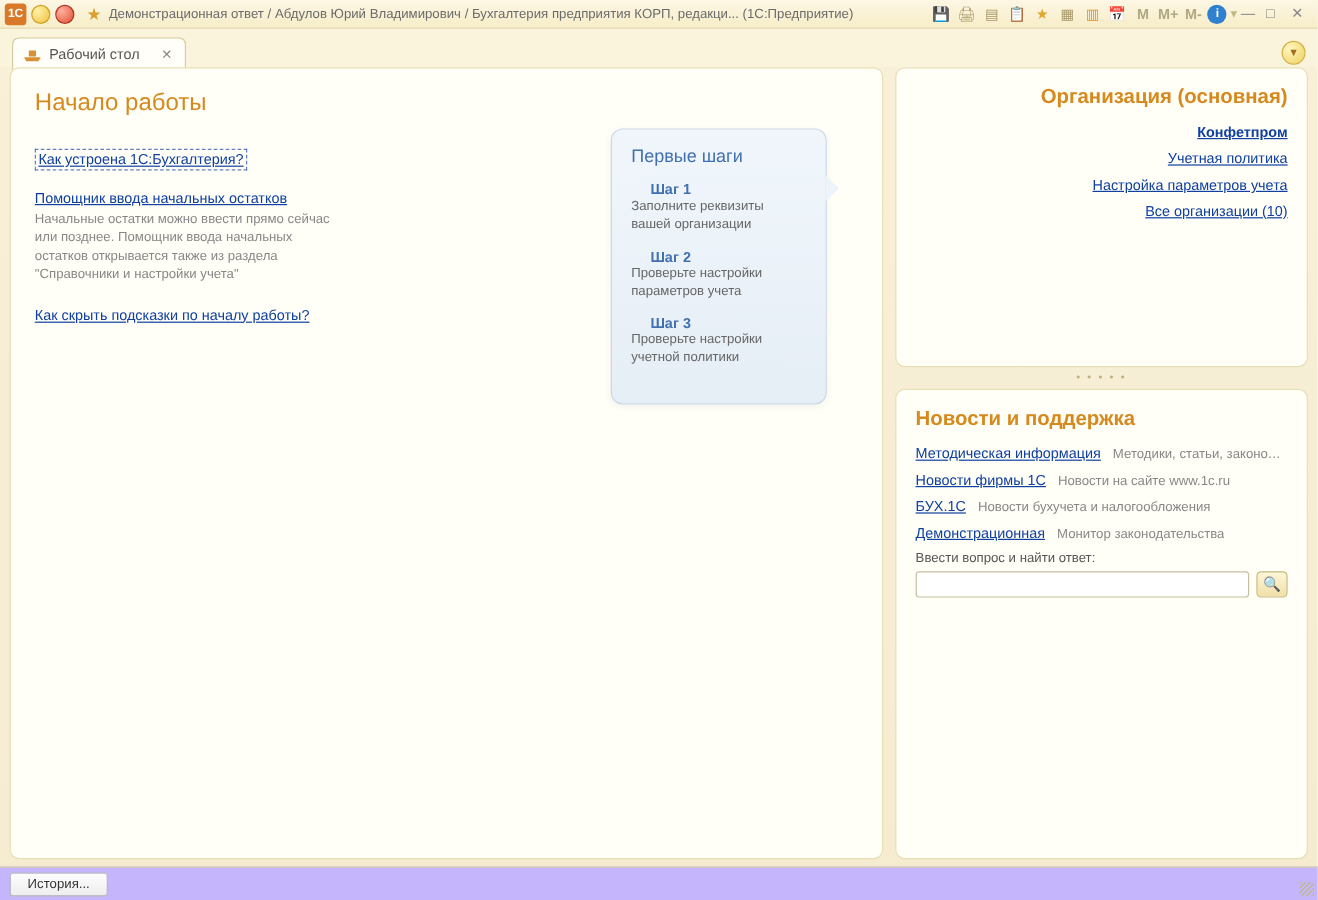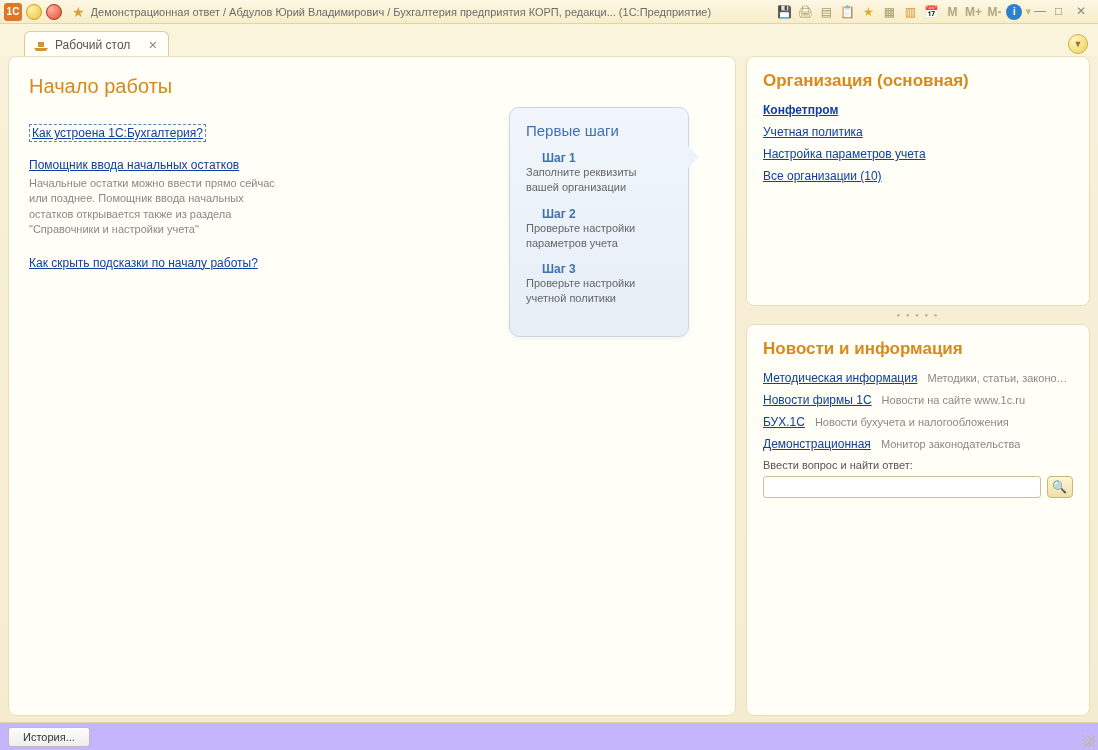--- a/index.html
+++ b/index.html
@@ -14,21 +14,21 @@
     .tb-yellow { background: radial-gradient(circle at 30% 30%, #fff2a8, #f0c040); border: 1px solid #d0a020; }
     .tb-red { background: radial-gradient(circle at 30% 30%, #ffb0a0, #e05030); border: 1px solid #b03020; }
     .tb-star { color: #d8a030; font-size: 14px; margin: 0 6px; }
     .tb-title { flex: 1; color: #6b6b6b; font-size: 11px; white-space: nowrap; overflow: hidden; }
     .tb-tools { display: flex; align-items: center; gap: 3px; }
     .tb-tool { width: 18px; height: 18px; display: inline-flex; align-items: center; justify-content: center; color: #a89868; font-size: 12px; }
     .tb-info { background: #3080d0; color: #fff; border-radius: 50%; width: 16px; height: 16px; font-weight: bold; font-size: 10px; }
     .tb-win { width: 18px; height: 16px; color: #888; font-size: 12px; }
 
     
-    .tabbar { height: 32px; background: #faf4dc; padding: 6px 0 0 24px; position: relative; }
+    .tabbar { height: 32px; background: #faf4dc; padding: 6px 0 0 10px; position: relative; }
     .tab { display: inline-flex; align-items: center; gap: 6px; background: #fffef8; border: 1px solid #d8cda0; border-bottom: none; border-radius: 6px 6px 0 0; padding: 5px 10px 6px 8px; font-size: 12px; color: #555; position: relative; top: 1px; }
     .tab-icon { width: 16px; height: 16px; }
     .tab-close { color: #888; font-size: 11px; margin-left: 12px; cursor: pointer; }
     .tabbar-dropdown { position: absolute; right: 10px; top: 10px; width: 20px; height: 20px; border-radius: 50%; background: radial-gradient(circle at 30% 30%, #fff6c0, #f0d060); border: 1px solid #d0b040; display: flex; align-items: center; justify-content: center; font-size: 9px; color: #a07020; }
 
     
     .content-wrap { position: absolute; top: 56px; left: 8px; right: 8px; bottom: 34px; display: flex; gap: 10px; }
     .left-panel { flex: 1; background: #fffef7; border: 1px solid #e8dfb8; border-radius: 8px; padding: 18px 20px; position: relative; }
     .right-col { width: 344px; display: flex; flex-direction: column; gap: 10px; }
     .right-panel { background: #fffef7; border: 1px solid #e8dfb8; border-radius: 8px; padding: 14px 16px; }
@@ -138,34 +138,34 @@
         <div class="step-text">Проверьте настройки параметров учета</div>
       </div>
       <div class="step">
         <div class="step-label">Шаг 3</div>
         <div class="step-text">Проверьте настройки учетной политики</div>
       </div>
     </div>
   </div>
 
   <div class="right-col">
-    <div class="right-panel" style="min-height:250px;">
+    <div class="right-panel" style="min-height:250px;text-align:right;">
       <h2 class="panel-title">Организация (основная)</h2>
       <div class="org-links">
         <a href="#" class="link bold">Конфетпром</a>
         <a href="#" class="link">Учетная политика</a>
         <a href="#" class="link">Настройка параметров учета</a>
         <a href="#" class="link">Все организации (10)</a>
       </div>
     </div>
 
     <div class="panel-splitter">● ● ● ● ●</div>
 
     <div class="right-panel" style="flex:1;">
-      <h2 class="panel-title">Новости и информация</h2>
+      <h2 class="panel-title">Новости и поддержка</h2>
       <div class="news-row">
         <a href="#" class="link">Методическая информация</a>
         <span class="news-desc">Методики, статьи, законодате...</span>
       </div>
       <div class="news-row">
         <a href="#" class="link">Новости фирмы 1С</a>
         <span class="news-desc">Новости на сайте www.1c.ru</span>
       </div>
       <div class="news-row">
         <a href="#" class="link">БУХ.1С</a>

